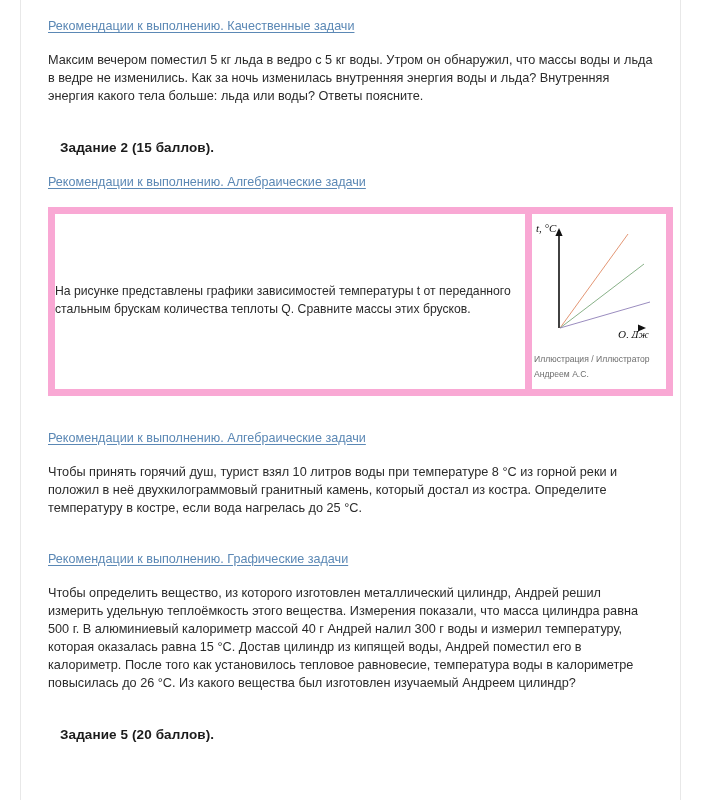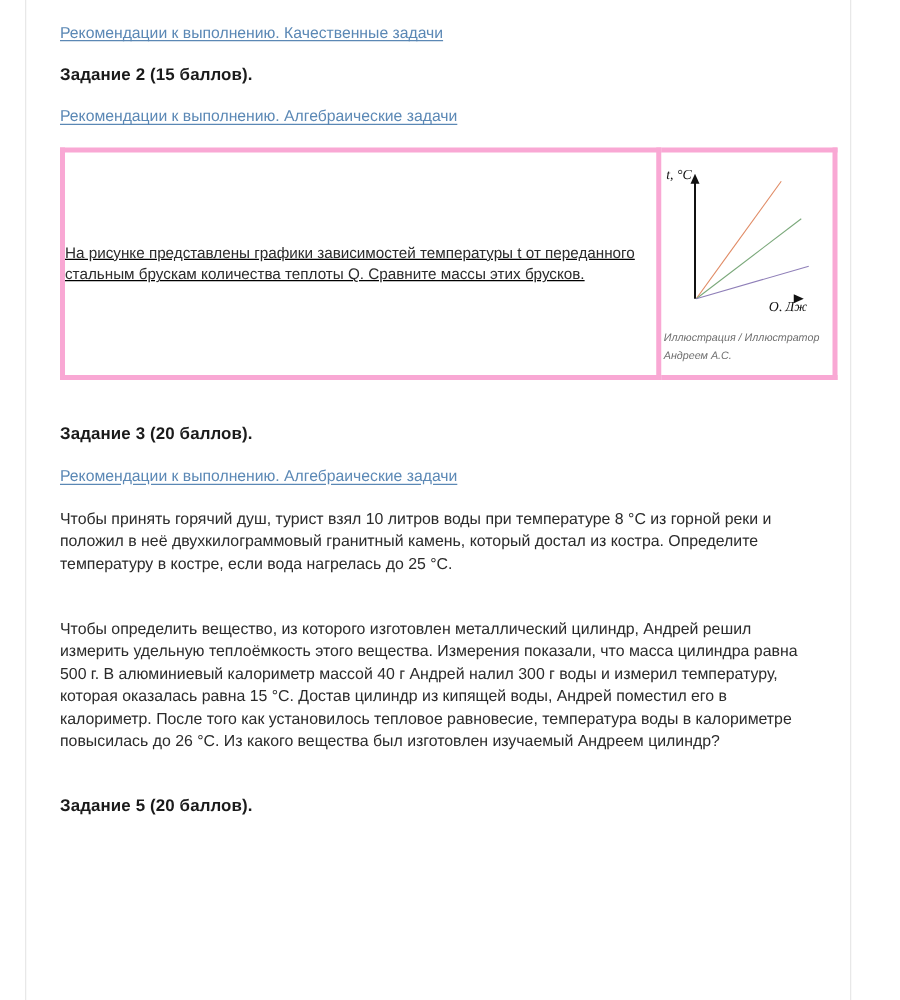--- a/index.html
+++ b/index.html
@@ -38,21 +38,21 @@
     position: absolute;
     left: 48px;
     top: -16px;            
     width: 608px;
   }
 
   h2.task-heading {
     font-size: 13.5px;
     font-weight: bold;
     color: #1b1b1b;
-    margin: 0 0 16px 0;
+    margin: 0 0 16px 12px;
     line-height: 1.35;
     letter-spacing: .1px;
   }
 
   a.rec-link {
     display: block;
     font-size: 12.6px;
     color: #5b88b5;
     text-decoration: underline;
     text-underline-offset: 2px;
@@ -70,29 +70,28 @@
   }
 
   
   table.fig-table {
     border-collapse: collapse;
     width: 618px;
     margin: 0 0 34px 0;
     table-layout: fixed;
   }
   table.fig-table td {
-    border: 4px solid #f9a8d4;
+    border: 7px solid #f9a8d4;
     vertical-align: middle;
     padding: 0;
   }
   td.fig-text-cell {
     width: 477px;
     padding: 10px 12px;
     height: 182px;
-    text-decoration: underline;
   }
   td.fig-text-cell p {
     margin: 0;
     font-size: 12.2px;
     line-height: 1.45;
     color: #2b2b2b;
   }
   td.fig-img-cell {
     width: 141px;
     padding: 6px 6px 8px 6px;
@@ -100,40 +99,41 @@
     height: 182px;
   }
 
   .fig-caption {
     font-size: 8.6px;
     color: #6e6e6e;
     line-height: 1.7;
     margin-top: 14px;
     padding-left: 2px;
   }
-  .fig-caption div { white-space: nowrap; font-style: italic; }
+  .fig-caption div { white-space: nowrap; }
 
   svg.tq-graph { display: block; }
 
   
   .axis-lbl {
     font-family: "Liberation Serif", serif;
     font-style: italic;
     font-size: 11px;
     fill: #111111;
   }
 </style>
 </head>
 <body>
 
 <div id="page">
   <div id="content">
 
     <h2 class="task-heading">Задание 1 (15 баллов).</h2>
     <a class="rec-link" href="#">Рекомендации к выполнению. Качественные задачи</a>
+    <p class="task-body">Максим вечером поместил 5 кг льда в ведро с 5 кг воды. Утром он обнаружил, что массы воды и льда в ведре не изменились. Как за ночь изменилась внутренняя энергия воды и льда? Внутренняя энергия какого тела больше: льда или воды? Ответы поясните.</p>
 
     <h2 class="task-heading">Задание 2 (15 баллов).</h2>
     <a class="rec-link" href="#">Рекомендации к выполнению. Алгебраические задачи</a>
 
     <table class="fig-table">
       <tbody>
           <tr>
         <td class="fig-text-cell">
           <p>На рисунке представлены графики зависимостей температуры t от переданного стальным брускам количества теплоты Q. Сравните массы этих брусков.</p>
         </td>
@@ -169,22 +169,22 @@
 
           <div class="fig-caption">
             <div>Иллюстрация / Иллюстратор</div>
             <div>Андреем А.С.</div>
           </div>
         </td>
       </tr>
     </tbody>
       </table>
 
-    <h2 class="task-heading">Задание 3 (20 баллов).</h2>
     <a class="rec-link" href="#">Рекомендации к выполнению. Алгебраические задачи</a>
     <p class="task-body">Чтобы принять горячий душ, турист взял 10 литров воды при температуре 8 °C из горной реки и положил в неё двухкилограммовый гранитный камень, который достал из костра. Определите температуру в костре, если вода нагрелась до 25 °C.</p>
 
+    <a class="rec-link" href="#">Рекомендации к выполнению. Графические задачи</a>
     <p class="task-body">Чтобы определить вещество, из которого изготовлен металлический цилиндр, Андрей решил измерить удельную теплоёмкость этого вещества. Измерения показали, что масса цилиндра равна 500 г. В алюминиевый калориметр массой 40 г Андрей налил 300 г воды и измерил температуру, которая оказалась равна 15 °C. Достав цилиндр из кипящей воды, Андрей поместил его в калориметр. После того как установилось тепловое равновесие, температура воды в калориметре повысилась до 26 °C. Из какого вещества был изготовлен изучаемый Андреем цилиндр?</p>
 
     <h2 class="task-heading">Задание 5 (20 баллов).</h2>
 
   </div>
 </div>
 
 </body></html>

